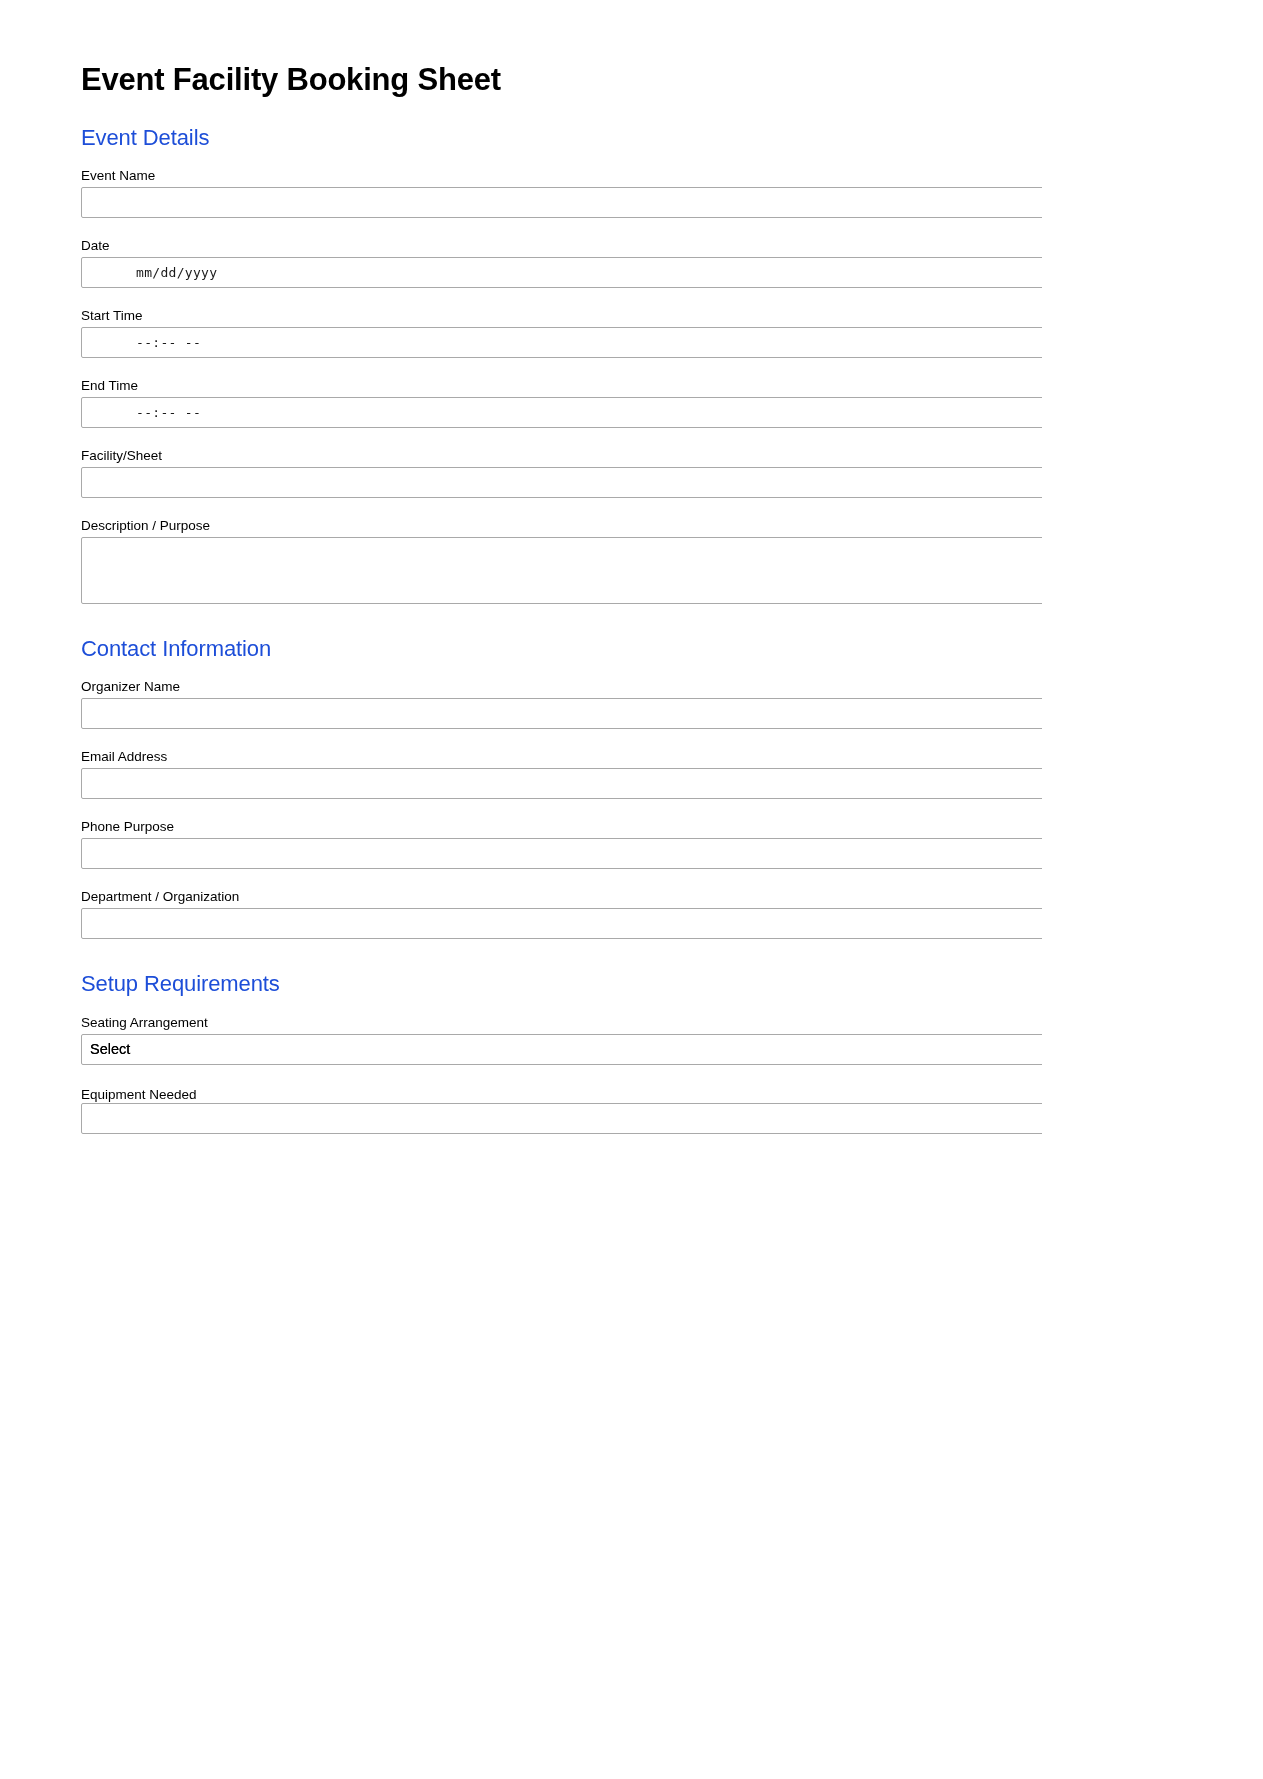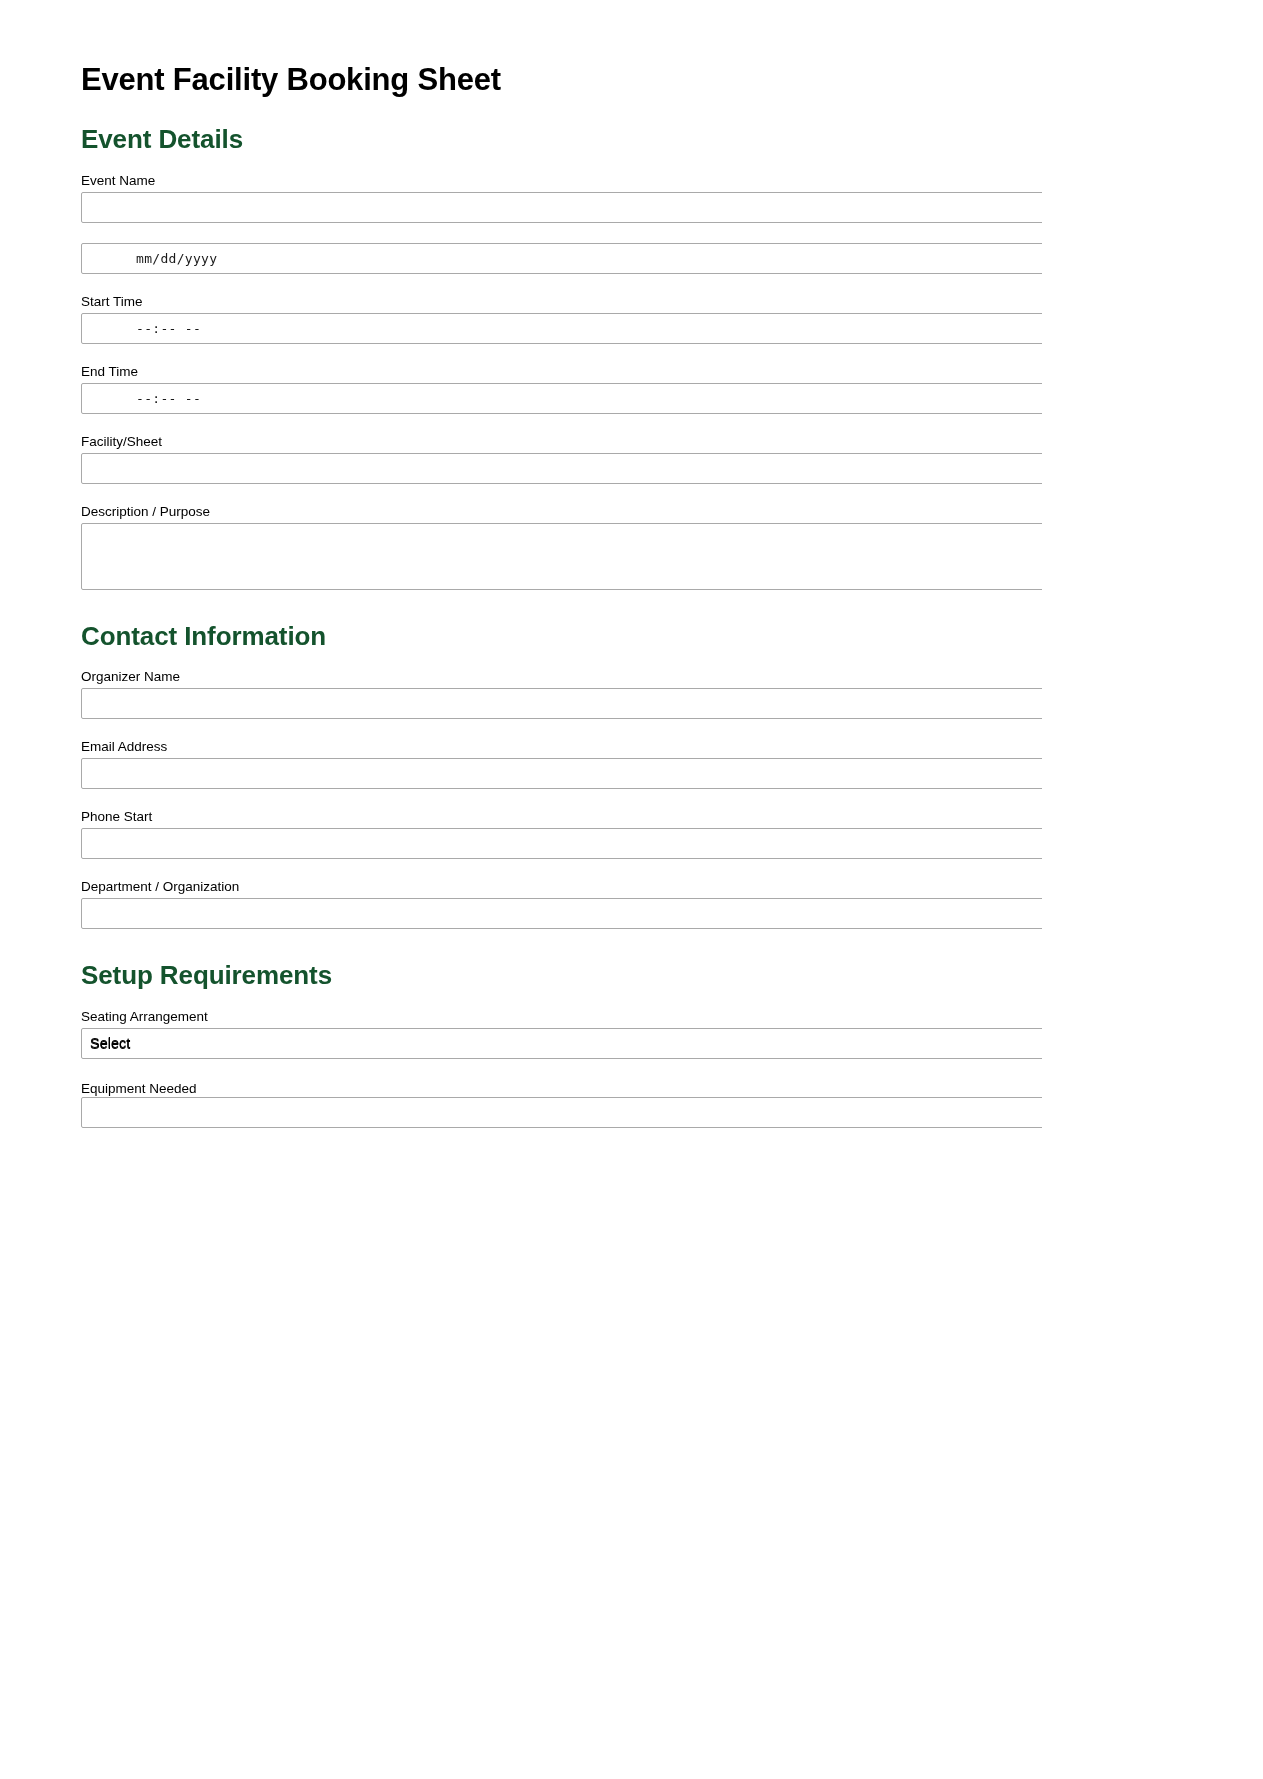--- a/index.html
+++ b/index.html
@@ -38,26 +38,26 @@
   .doc-title {
     font-size: 31px;
     font-weight: bold;
     line-height: 1.15;
     letter-spacing: -0.2px;
     margin: 0 0 27px 0;
     color: #000;
   }
 
   .section-heading {
-    font-size: 26px;
-    font-weight: bold;
+    font-size: 22px;
+    font-weight: normal;
     line-height: 1.15;
     letter-spacing: -0.1px;
     margin: 0 0 18px 0;
-    color: #14532d;
+    color: #1d4ed8;
   }
 
   .section + .section {
     margin-top: 32px;
   }
 
   .field {
     margin-bottom: 20px;
   }
 
@@ -190,20 +190,21 @@
 
     <div class="section">
       <h2 class="section-heading">Event Details</h2>
 
       <div class="field">
         <label class="field-label">Event Name</label>
         <input class="control" type="text" placeholder="" style="">
       </div>
 
       <div class="field">
+        <label class="field-label">Date</label>
         <div class="datetime">
           <input class="control" type="text" style="">
           <span class="dt-placeholder">mm/dd/yyyy</span>
           <span class="dt-icon">
             <svg width="14" height="14" viewBox="0 0 14 14">
               <rect x="1" y="3" width="12" height="10" fill="none" stroke="#000" stroke-width="1.6"></rect>
               <rect x="1" y="3" width="12" height="2.4" fill="#000"></rect>
               <rect x="3.4" y="1" width="1.6" height="2.4" fill="#000"></rect>
               <rect x="9" y="1" width="1.6" height="2.4" fill="#000"></rect>
             </svg>
@@ -265,21 +266,21 @@
         <label class="field-label">Organizer Name</label>
         <input class="control" type="text" placeholder="" style="">
       </div>
 
       <div class="field">
         <label class="field-label">Email Address</label>
         <input class="control" type="text" placeholder="" style="">
       </div>
 
       <div class="field">
-        <label class="field-label">Phone Start</label>
+        <label class="field-label">Phone Purpose</label>
         <input class="control" type="text" placeholder="" style="">
       </div>
 
       <div class="field">
         <label class="field-label">Department / Organization</label>
         <input class="control" type="text" placeholder="" style="">
       </div>
     </div>
 
     <div class="section">

